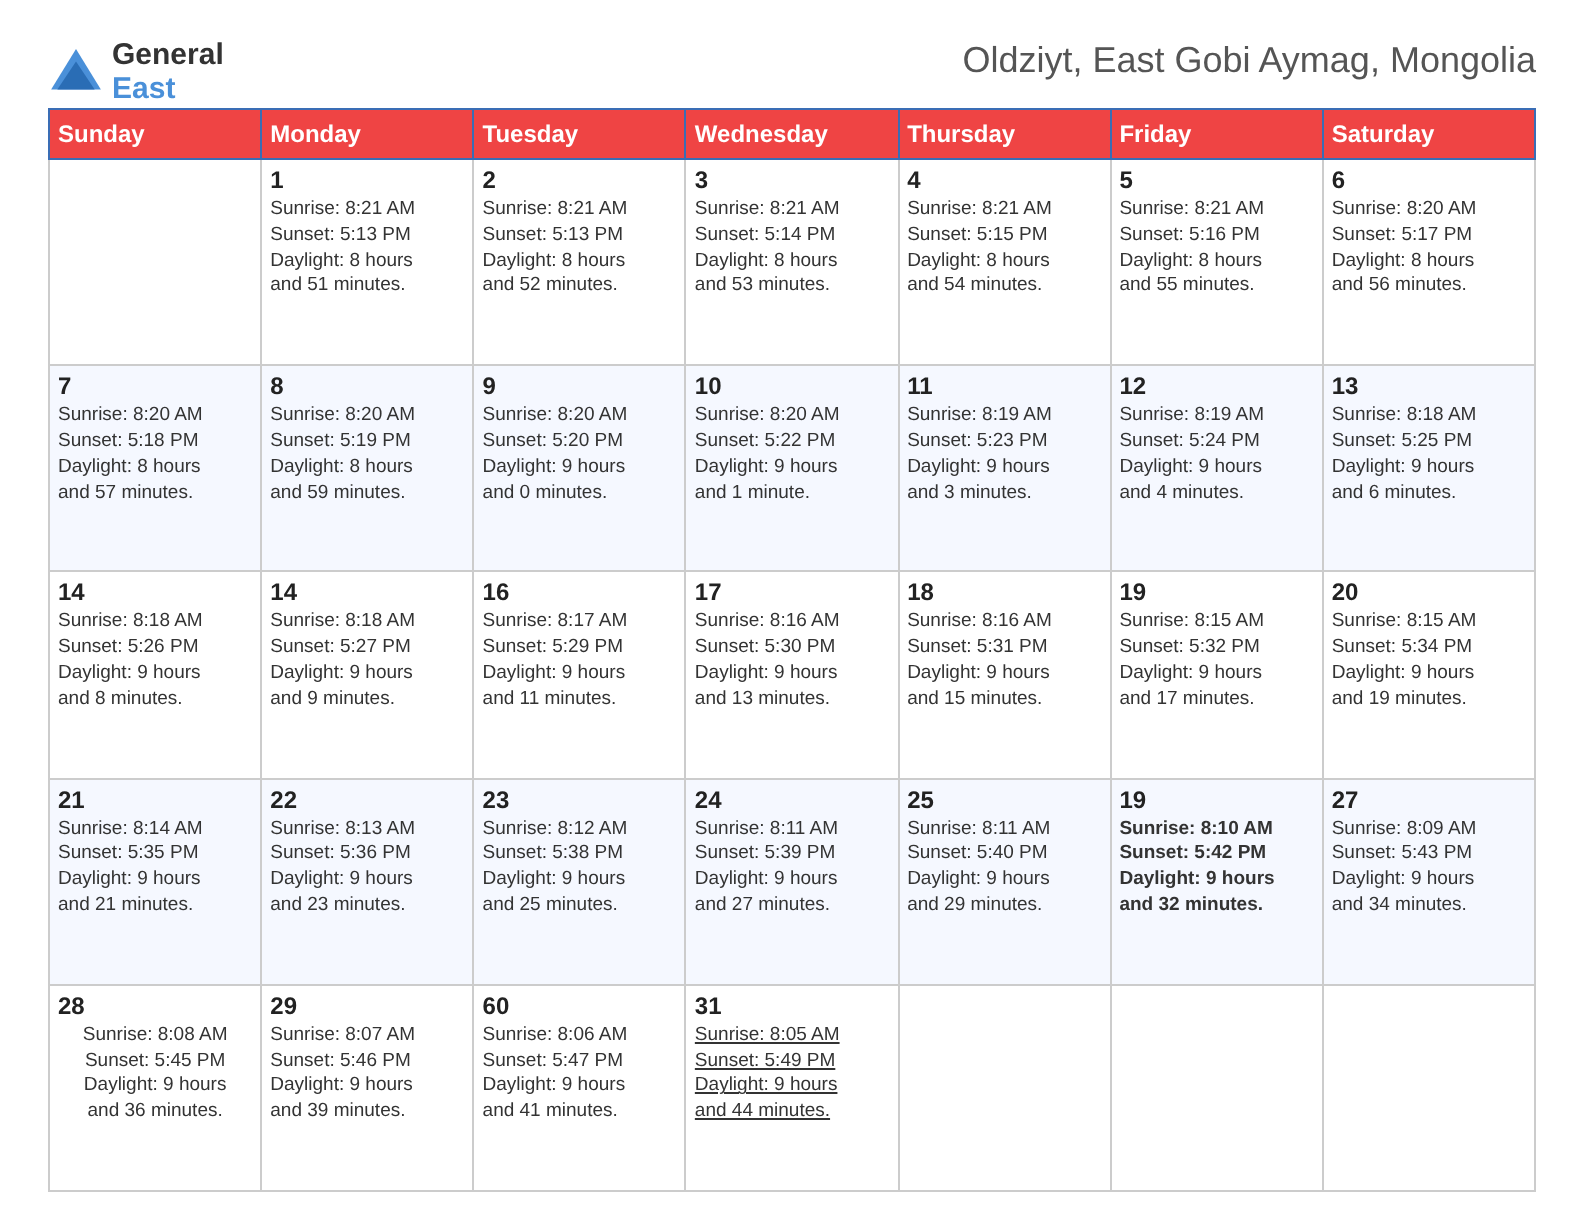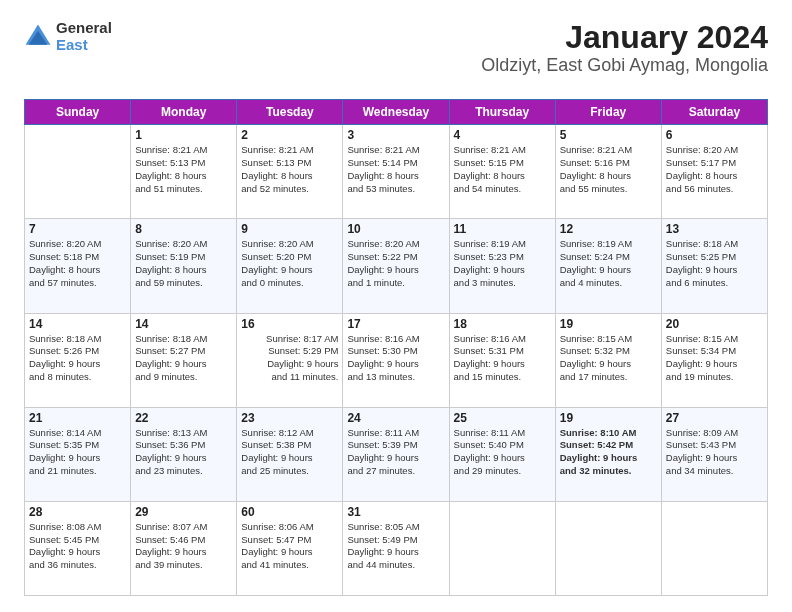--- a/index.html
+++ b/index.html
@@ -14,21 +14,21 @@
       width: 792px;
       height: 612px;
       padding: 20px 24px 16px 24px;
       display: flex;
       flex-direction: column;
     }
     .header {
       display: flex;
       justify-content: space-between;
       align-items: flex-start;
-      margin-bottom: 23px;
+      margin-bottom: 1px;
     }
     .logo {
       display: flex;
       align-items: center;
       gap: 4px;
     }
     .logo-text {
       display: flex;
       flex-direction: column;
       line-height: 1.1;
@@ -99,41 +99,39 @@
     .empty-cell {
       background: #f9f9f9;
     }
     tr:nth-child(even) td {
       background: #f5f8ff;
     }
     tr:nth-child(odd) td {
       background: #fff;
     }
     .calendar thead tr th {
-      background: #a21caf;
-      text-align: center;
+      background: #ef4444;
     }
   </style>
 </head>
 <body>
 
 <div class="page">
   <div class="header">
     <div class="logo">
       <svg class="logo-icon" viewBox="0 0 36 36">
         <polygon points="18,2 34,28 2,28" fill="#4a90d9"></polygon>
         <polygon points="18,10 30,28 6,28" fill="#2a6db5"></polygon>
       </svg>
       <div class="logo-text">
         <span class="logo-general">General</span>
         <span class="logo-blue">East</span>
       </div>
     </div>
     <div class="title-block">
-      <div class="month-title">January 2024</div>
       <div class="subtitle">Oldziyt, East Gobi Aymag, Mongolia</div>
     </div>
   </div>
 
   <table class="calendar">
     <thead>
       <tr>
       <th>Sunday</th>
           <th>Monday</th>
           <th>Tuesday</th>
@@ -250,21 +248,21 @@
           </td>
           <td>
             <span class="day-num">14</span>
             <div class="day-info" style="white-space: pre-line;">Sunrise: 8:18 AM
 Sunset: 5:27 PM
 Daylight: 9 hours
 and 9 minutes.</div>
           </td>
           <td>
             <span class="day-num">16</span>
-            <div class="day-info" style="white-space: pre-line; text-align: right;">Sunrise: 8:17 AM
+            <div class="day-info" style="white-space: pre-line;">Sunrise: 8:17 AM
 Sunset: 5:29 PM
 Daylight: 9 hours
 and 11 minutes.</div>
           </td>
           <td>
             <span class="day-num">17</span>
             <div class="day-info" style="white-space: pre-line;">Sunrise: 8:16 AM
 Sunset: 5:30 PM
 Daylight: 9 hours
 and 13 minutes.</div>
@@ -338,42 +336,42 @@
             <span class="day-num">27</span>
             <div class="day-info" style="white-space: pre-line;">Sunrise: 8:09 AM
 Sunset: 5:43 PM
 Daylight: 9 hours
 and 34 minutes.</div>
           </td>
         </tr>
         <tr>
           <td>
             <span class="day-num">28</span>
-            <div class="day-info" style="white-space: pre-line;">Sunrise: 8:08 AM
+            <div class="day-info" style="white-space: pre-line; text-align: center;">Sunrise: 8:08 AM
 Sunset: 5:45 PM
 Daylight: 9 hours
 and 36 minutes.</div>
           </td>
           <td>
             <span class="day-num">29</span>
             <div class="day-info" style="white-space: pre-line;">Sunrise: 8:07 AM
 Sunset: 5:46 PM
 Daylight: 9 hours
 and 39 minutes.</div>
           </td>
           <td>
             <span class="day-num">60</span>
             <div class="day-info" style="white-space: pre-line;">Sunrise: 8:06 AM
 Sunset: 5:47 PM
 Daylight: 9 hours
 and 41 minutes.</div>
           </td>
           <td>
             <span class="day-num">31</span>
-            <div class="day-info" style="white-space: pre-line;">Sunrise: 8:05 AM
+            <div class="day-info" style="white-space: pre-line; text-decoration: underline;">Sunrise: 8:05 AM
 Sunset: 5:49 PM
 Daylight: 9 hours
 and 44 minutes.</div>
           </td>
           <td class="empty-cell"></td>
           <td class="empty-cell"></td>
           <td class="empty-cell"></td>
         </tr>
       </tbody>
   </table>

